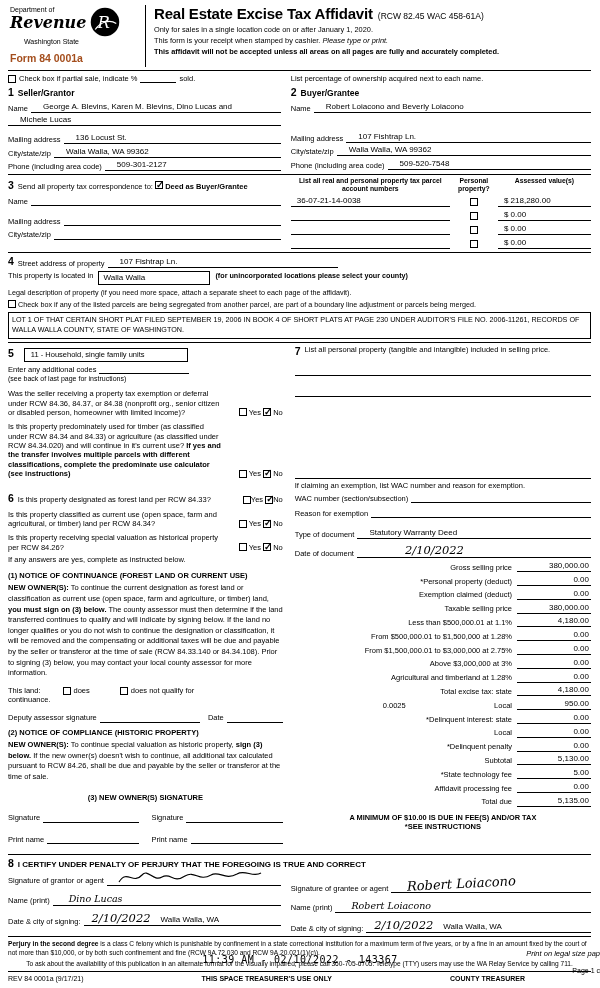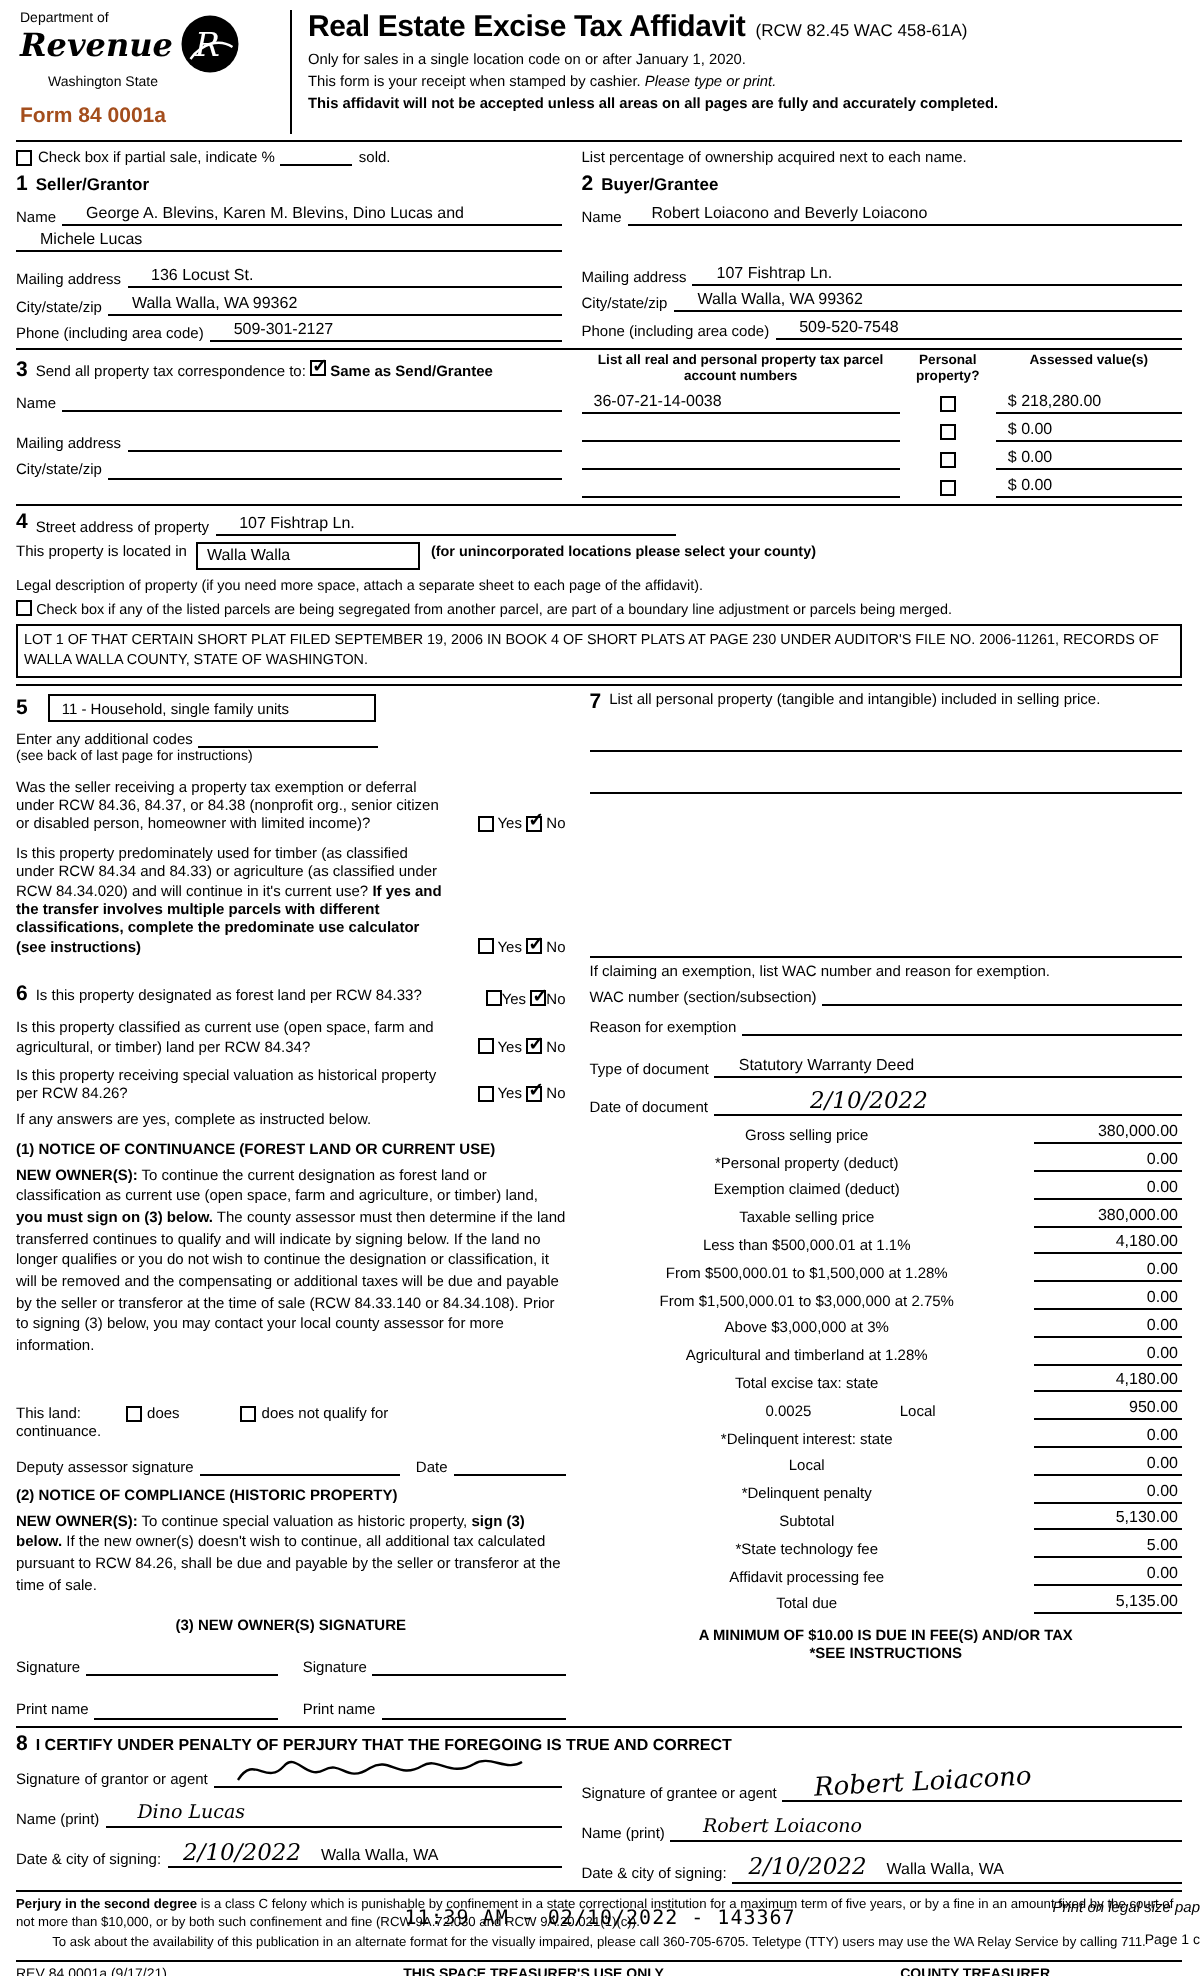--- a/index.html
+++ b/index.html
@@ -60,21 +60,21 @@
 .yn .cb{vertical-align:-1.5px}
 .para{margin-top:3px;line-height:1.42}
 .h6{font-weight:bold;margin-top:5px}
 .center{text-align:center}
 .pair{display:flex;gap:12px}
 .pair .field{flex:1}
 .dateline{flex:0 0 56px}
 
 .taxrow{display:flex;align-items:flex-end;margin-top:2.8px}
 .taxpre{margin-left:88px}
-.taxlbl{flex:1;text-align:center;padding-right:5px}
+.taxlbl{flex:1;text-align:right;padding-right:5px}
 .taxamt{flex:0 0 74px;border-bottom:1px solid #000;text-align:right;padding:0 2px;min-height:10px;font-size:8px}
 .taxamt.noline{border-bottom:none}
 
 .sigline{position:relative}
 .scribble{position:absolute;left:8px;bottom:-3px}
 .script{font-family:"DejaVu Serif",serif;font-style:italic;font-size:13px;display:inline-block;transform:rotate(-3deg);margin-left:14px;white-space:nowrap}
 .hand{font-family:"DejaVu Serif",serif;font-style:italic}
 .hand-name{font-size:9.5px;margin-left:14px}
 .hand-date{font-size:11.5px;margin-left:6px;white-space:nowrap}
 
@@ -177,21 +177,21 @@
       <div class="field">
           <span class="lbl">Phone (including area code)</span>
           <span class="line"><span class="v">509-520-7548</span></span>
         </div>
     </div>
   </div>
   <div class="hr"></div>
 
   <div class="cols">
     <div class="cl">
-      <div class="sec-head" style="flex-wrap:wrap"><span class="secno">3</span><span>Send all property tax correspondence to:</span>&nbsp;<span class="cb checked"></span>&nbsp;<span class="bold">Same as Send/Grantee</span></div>
+      <div class="sec-head" style="flex-wrap:wrap"><span class="secno">3</span><span>Send all property tax correspondence to:</span>&nbsp;<span class="cb checked"></span>&nbsp;<span class="bold">Deed as Buyer/Grantee</span></div>
       <div class="field">
           <span class="lbl">Name</span>
           <span class="line"><span class="v"></span></span>
         </div>
       <div class="field" style="margin-top:9px">
           <span class="lbl">Mailing address</span>
           <span class="line"><span class="v"></span></span>
         </div>
       <div class="field">
           <span class="lbl">City/state/zip</span>
@@ -282,21 +282,21 @@
       </div>
       <div class="q">
         <span>Is this property receiving special valuation as historical property per RCW 84.26?</span>
         <span class="yn"><span class="cb"></span> <span>Yes</span> <span class="cb checked"></span> <span>No</span></span>
       </div>
       <div class="para">If any answers are yes, complete as instructed below.</div>
 
       <div class="h6">(1) NOTICE OF CONTINUANCE (FOREST LAND OR CURRENT USE)</div>
       <div class="para"><span class="bold">NEW OWNER(S):</span><span> To continue the current designation as forest land or classification as current use (open space, farm and agriculture, or timber) land, </span><span class="bold">you must sign on (3) below.</span><span> The county assessor must then determine if the land transferred continues to qualify and will indicate by signing below. If the land no longer qualifies or you do not wish to continue the designation or classification, it will be removed and the compensating or additional taxes will be due and payable by the seller or transferor at the time of sale (RCW 84.33.140 or 84.34.108). Prior to signing (3) below, you may contact your local county assessor for more information.</span></div>
 
-      <div class="field" style="margin-top:23px">
+      <div class="field" style="margin-top:7px">
         <span>This land:</span>
         <span class="cb" style="margin-left:22px"></span>
           <span style="margin-left:3px">does</span>
         <span class="cb" style="margin-left:30px"></span>
           <span style="margin-left:3px">does not qualify for</span>
       </div>
       <div>continuance.</div>
 
       <div class="field" style="margin-top:8px">
           <span class="lbl">Deputy assessor signature</span>

